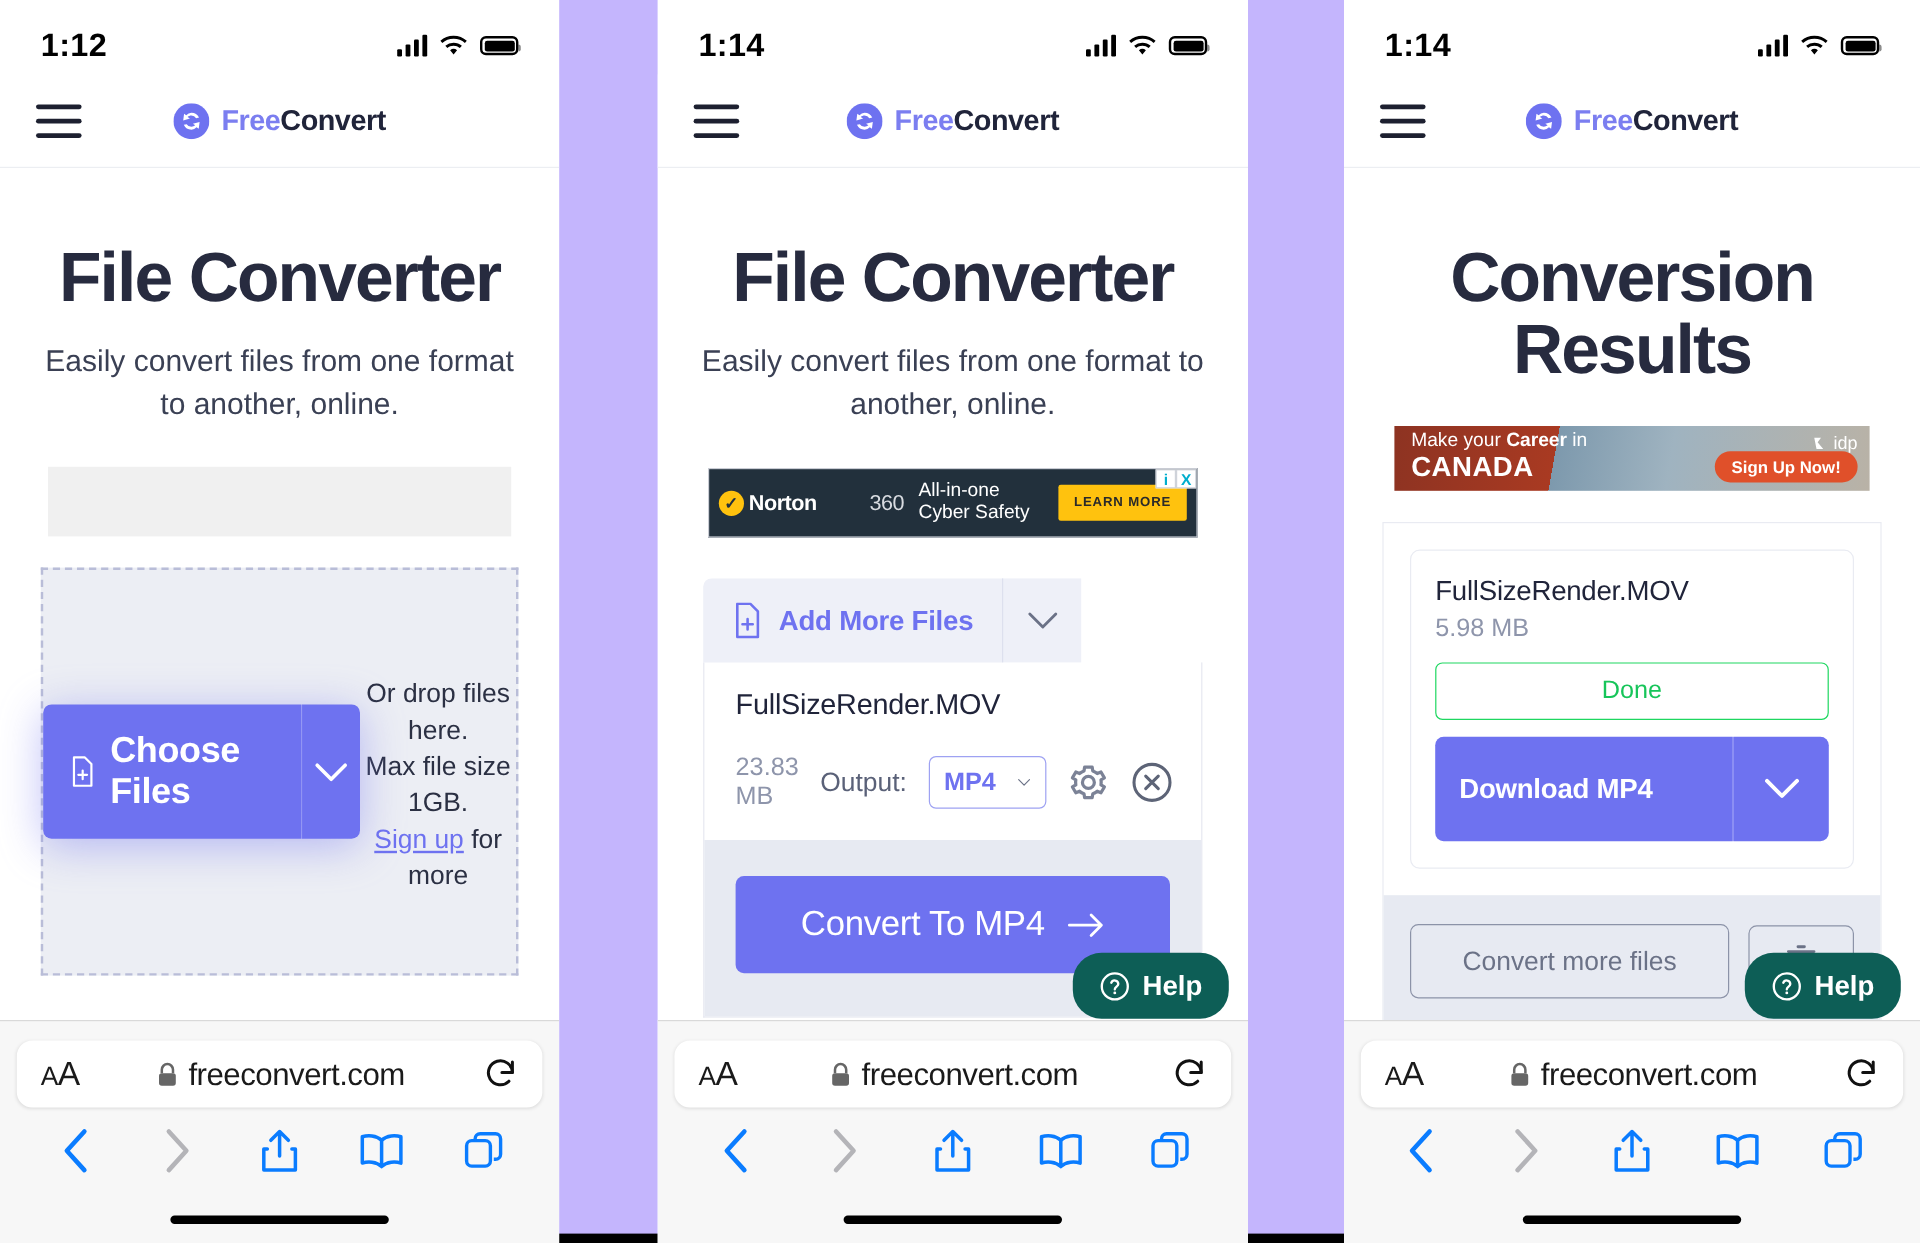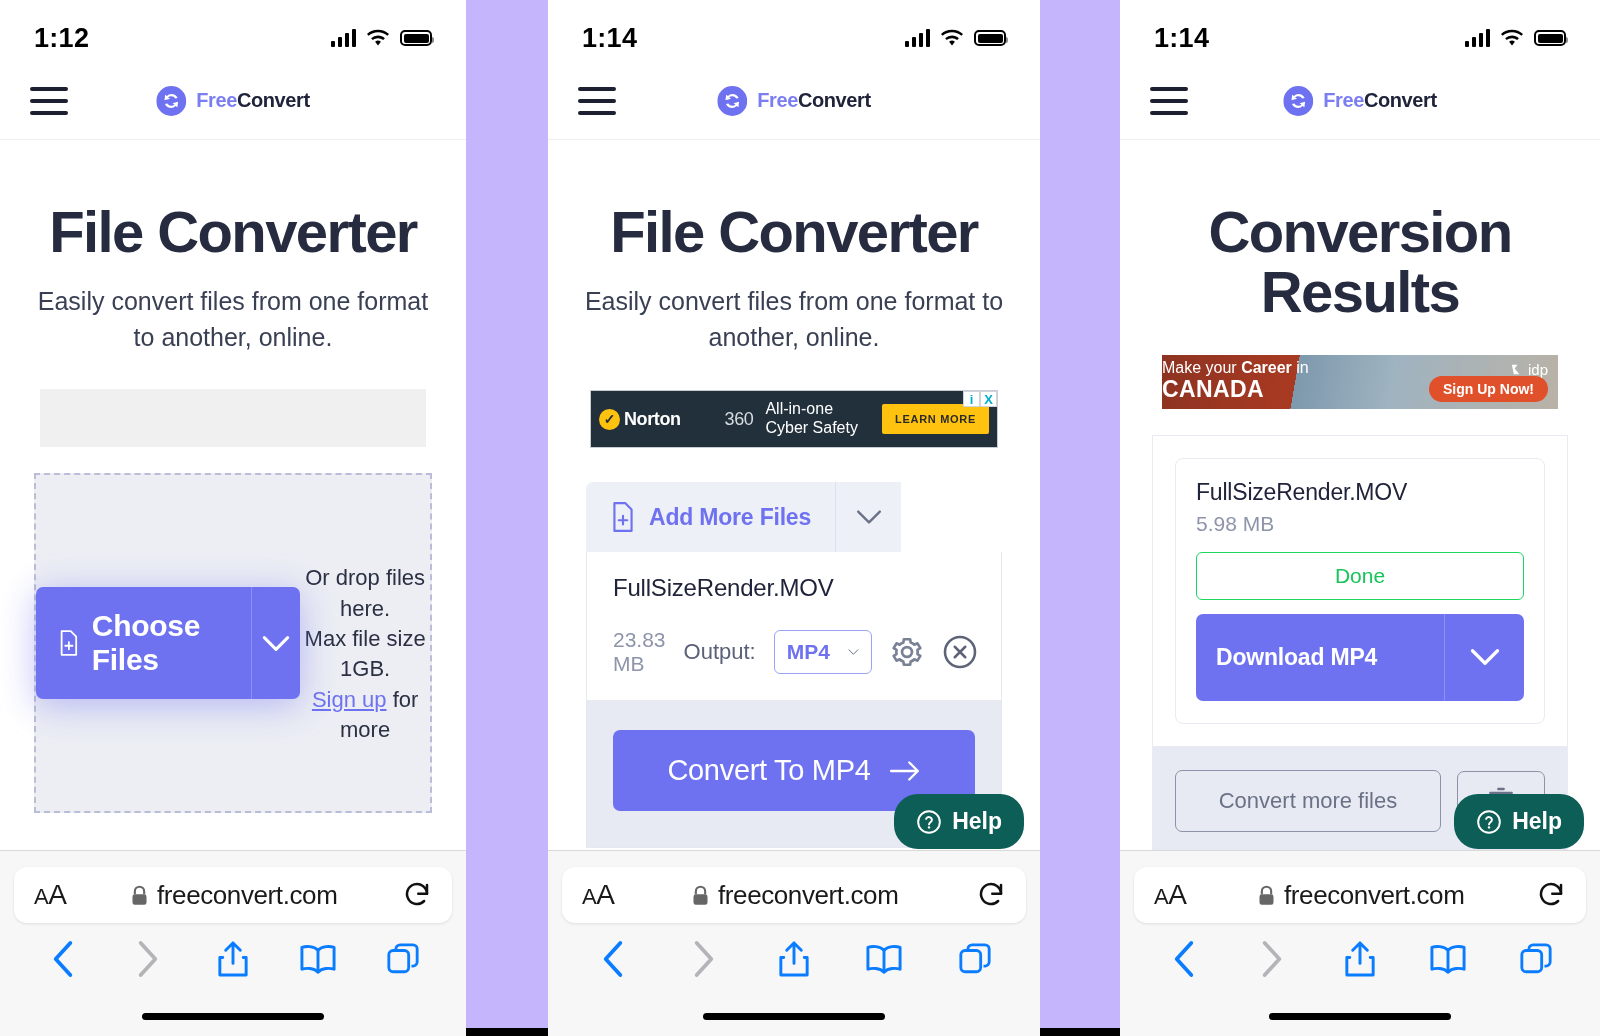--- a/index.html
+++ b/index.html
@@ -50,21 +50,21 @@
     height: 78px; background: #fff;
     display: flex; align-items: center; gap: 0;
     padding: 0 30px; border-bottom: 1px solid #eceef2;
     position: relative;
   }
   .burger { width: 38px; display:flex; flex-direction: column; gap: 8px; cursor:pointer; }
   .burger span { display:block; height: 4px; background:#1d2030; border-radius:2px; }
   .brand { position:absolute; left:50%; transform: translateX(-50%);
            display:flex; align-items:center; gap: 10px; }
   .brand-mark { width: 30px; height: 30px; flex: none; }
-  .brand-text { font-size: 20px; font-weight: bold; letter-spacing: -.4px; white-space: nowrap; }
+  .brand-text { font-size: 24px; font-weight: bold; letter-spacing: -.4px; white-space: nowrap; }
   .brand-text .a { color: #7b7ef0; }
   .brand-text .b { color: #20243a; }
 
   
   .page { padding: 0 18px; }
   h1.title {
     text-align: center; color: #272b3f; letter-spacing: -1.6px;
     font-weight: bold; line-height: 1.04;
   }
   #phone-1 h1.title, #phone-2 h1.title { font-size: 58px; margin-top: 62px; }
@@ -98,21 +98,21 @@
     width: 17px; height: 16px; background:#fff; display:flex;
     align-items:center; justify-content:center; font-size: 13px; font-style: normal;
     color:#00aecd; font-weight: bold; border:1px solid #cfd3da;
   }
 
   .ad-idp {
     margin: 32px 24px 0 24px; height: 54px; position: relative; overflow: hidden;
     background: linear-gradient(100deg,#8d3322 0%,#a93a22 34%,#7d99ad 34%,#9fb3c0 58%,#b9b2a6 100%);
     display:flex; align-items:center;
   }
-  .idp-left { width: 55%; }
+  .idp-left { padding-left: 14px; width: 55%; }
   .idp-l1 { color:#fff; font-size: 16px; line-height:1; }
   .idp-l1 b { font-weight: bold; }
   .idp-l2 { color:#fff; font-size: 23px; font-weight: bold; letter-spacing: .4px; line-height: 1.15; }
   .idp-logo { position:absolute; right: 10px; top: 6px; color:#fff;
               font-size: 15px; font-weight: normal; display:flex; align-items:center; gap:3px; }
   .idp-cta { position:absolute; right: 10px; bottom: 7px; background:#e0502a; color:#fff;
              font-size: 14px; font-weight: bold; padding: 5px 14px; border-radius: 14px; }
 
   
   .dropzone {

